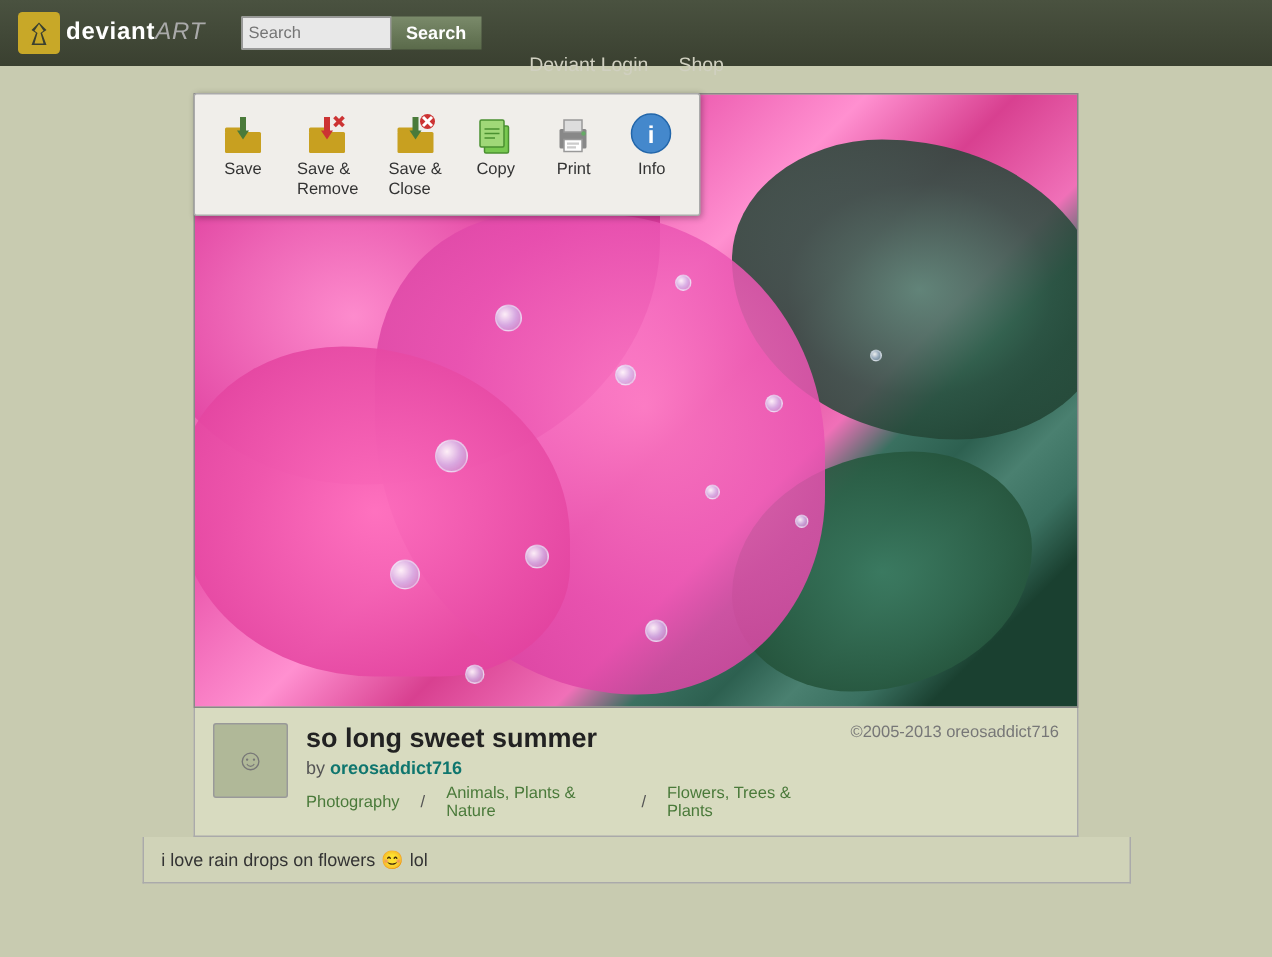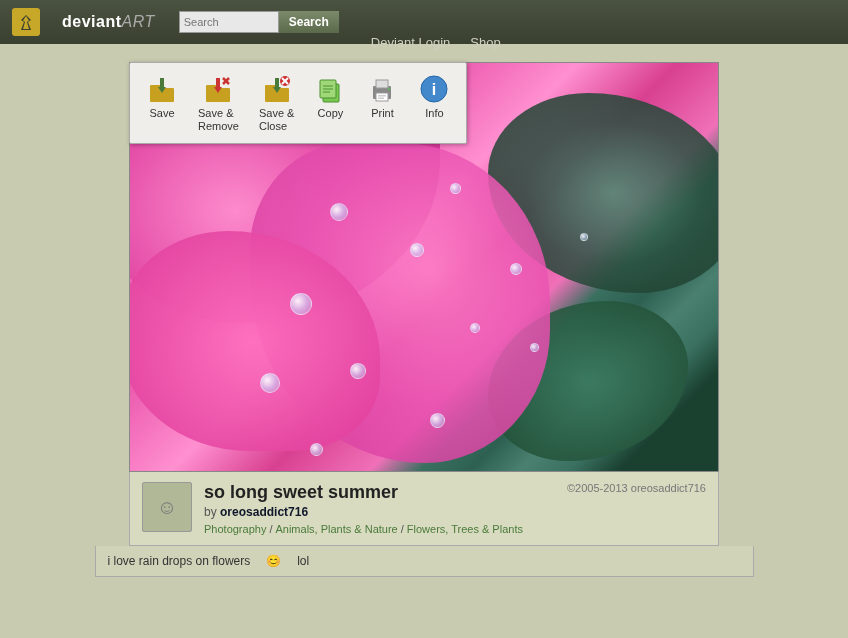--- a/index.html
+++ b/index.html
@@ -17,21 +17,21 @@
       background: linear-gradient(to bottom, #4a5240, #3a4030);
       height: 44px;
       display: flex;
       align-items: center;
       padding: 0 12px;
       gap: 16px;
     }
     #logo-area {
       display: flex;
       align-items: center;
-      gap: 22px;
+      gap: 4px;
     }
     #logo-icon {
       width: 28px;
       height: 28px;
       background: #c8a828;
       border-radius: 3px;
       display: flex;
       align-items: center;
       justify-content: center;
       font-size: 10px;
@@ -253,30 +253,30 @@
       font-weight: bold;
       color: #222;
       margin-bottom: 2px;
     }
     #artwork-by {
       font-size: 12px;
       color: #555;
       margin-bottom: 4px;
     }
     #artwork-author {
-      color: #0f172a;
+      color: #0f766e;
       font-weight: bold;
       text-decoration: none;
     }
     #artwork-breadcrumb {
       font-size: 11px;
       color: #555;
       display: flex;
       align-items: center;
-      gap: 3px;
+      gap: 14px;
     }
     .breadcrumb-link {
       color: #4a7a3a;
       text-decoration: none;
     }
     #copyright-text {
       font-size: 11px;
       color: #777;
       margin-left: auto;
       white-space: nowrap;
@@ -284,21 +284,21 @@
     #comment-area {
       width: 659px;
       background: #d0d3b8;
       border: 1px solid #aaa;
       border-top: none;
       padding: 8px 12px;
       font-size: 12px;
       color: #333;
       display: flex;
       align-items: center;
-      gap: 16px;
+      gap: 4px;
     }
   </style>
 </head>
 <body>
 
 <div id="header">
   <div id="logo-area">
     <div id="logo-icon">
       <svg width="22" height="22" viewBox="0 0 22 22">
         <polygon points="11,2 18,8 15,11 18,20 4,20 7,11 4,8" fill="#c8a828"></polygon>

